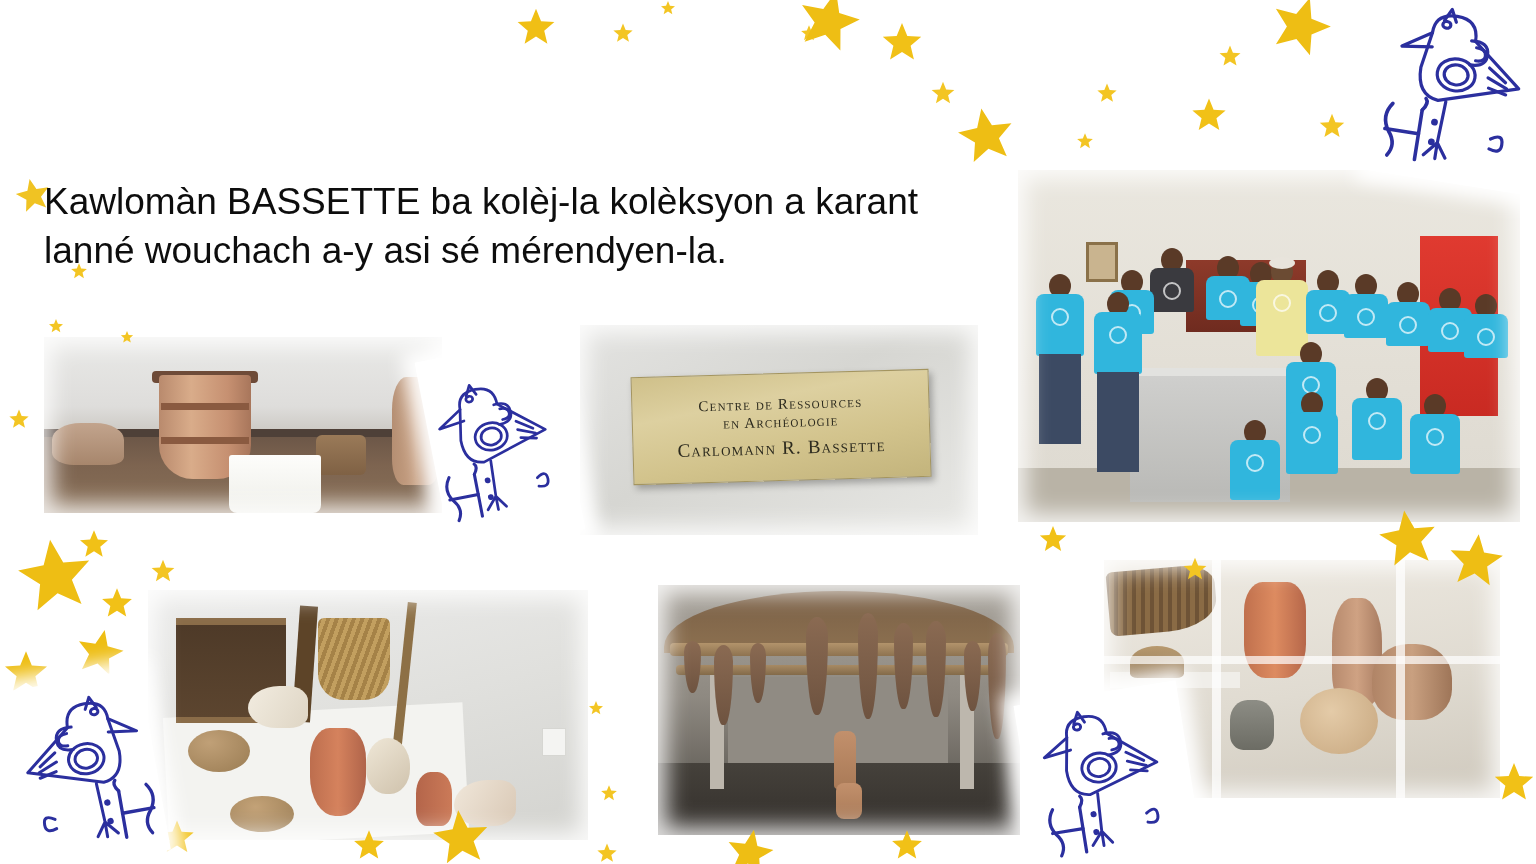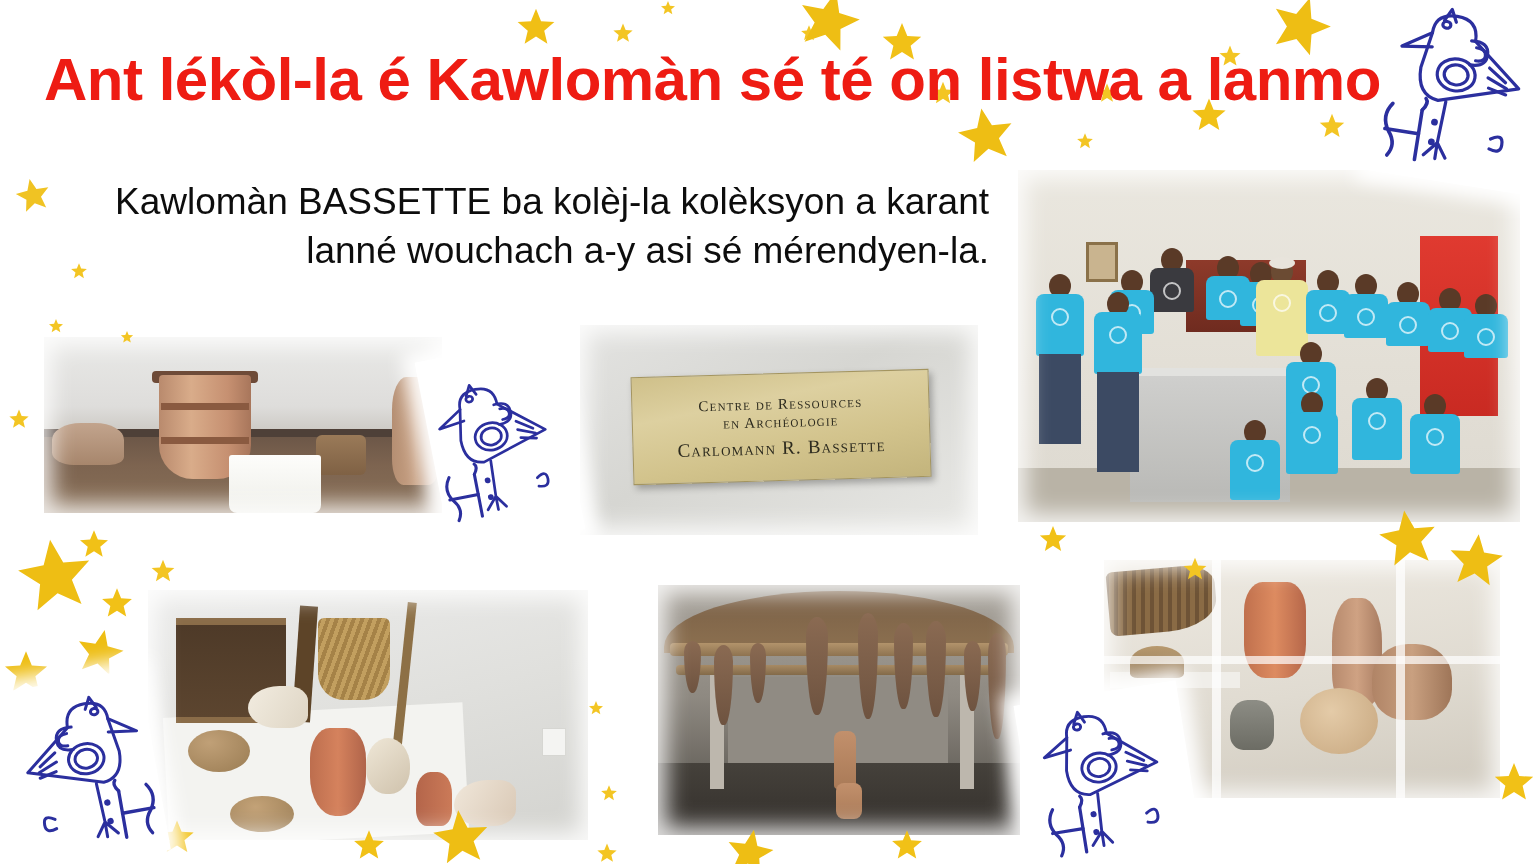--- a/index.html
+++ b/index.html
@@ -39,21 +39,20 @@
   
   .body-text {
     position: absolute;
     left: 44px;
     top: 178px;
     width: 945px;
     font-size: 37px;
     color: #0d0d0d;
     line-height: 1.32;
     z-index: 40;
-    text-align: right;
   }
 
   
   .photo {
     position: absolute;
     overflow: hidden;
     background: #d8d8d8;
     z-index: 20;
     box-shadow: 0 0 14px 6px rgba(255,255,255,0.95);
   }
@@ -479,21 +478,20 @@
     <svg width="28" height="28" viewBox="0 0 24 24">
         <path fill="#f3c523" d="M12 1.6l2.9 7.1 7.6.5-5.8 4.9 1.8 7.4L12 17.4 5.5 21.5l1.8-7.4-5.8-4.9 7.6-.5z"></path>
       </svg>
   </div>
   <div class="star" style="left:1076px; top:132px;">
     <svg width="18" height="18" viewBox="0 0 24 24">
         <path fill="#f3c523" d="M12 1.6l2.9 7.1 7.6.5-5.8 4.9 1.8 7.4L12 17.4 5.5 21.5l1.8-7.4-5.8-4.9 7.6-.5z"></path>
       </svg>
   </div>
 
-  <div class="title">Ant lékòl-la é Kawlomàn sé té on listwa a lanmo</div>
 
   <div class="body-text">Kawlomàn BASSETTE ba kolèj-la kolèksyon a karant lanné wouchach a-y asi sé mérendyen-la.</div>
 
   <div class="star" style="left:14px; top:176px; transform:rotate(-12deg);">
     <svg width="38" height="38" viewBox="0 0 24 24">
         <path fill="#f0c323" d="M12 1.6l2.9 7.1 7.6.5-5.8 4.9 1.8 7.4L12 17.4 5.5 21.5l1.8-7.4-5.8-4.9 7.6-.5z"></path>
       </svg>
   </div>
   <div class="star" style="left:70px; top:262px;">
     <svg width="18" height="18" viewBox="0 0 24 24">

